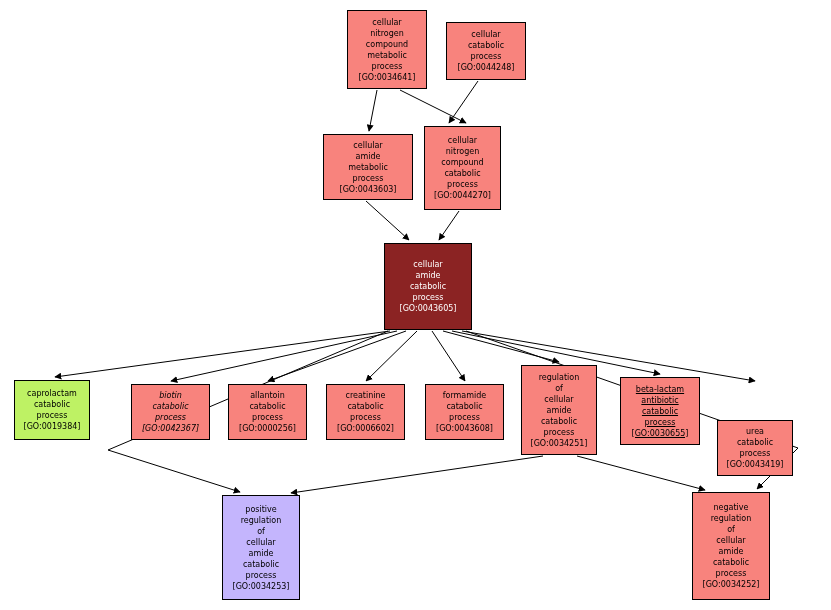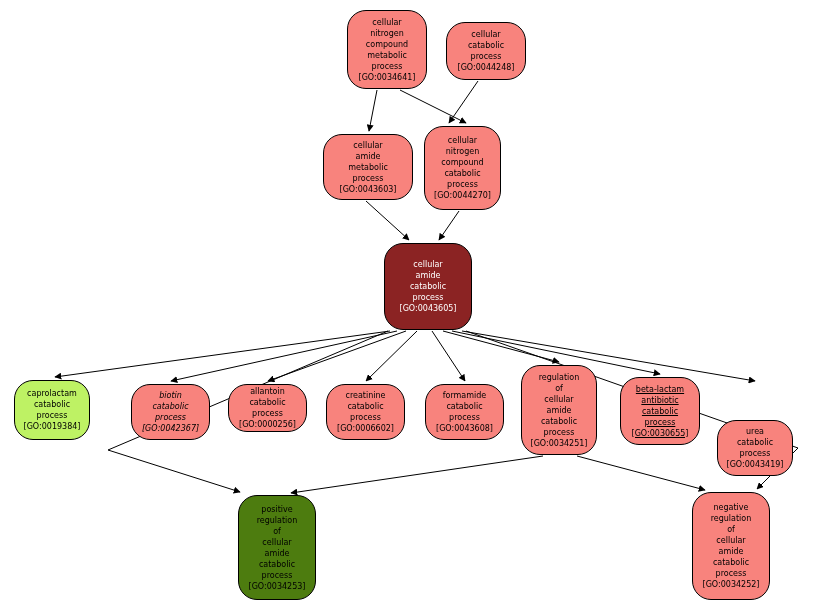--- a/index.html
+++ b/index.html
@@ -9,21 +9,21 @@
     background:#ffffff;
     font-family:"DejaVu Sans", sans-serif;
     overflow:hidden;
   }
   svg.edges { position:absolute; left:0; top:0; z-index:1; }
   .node {
     position:absolute;
     z-index:2;
     background:#f8837d;
     border:1px solid #000000;
-    border-radius:19px;
+    border-radius:0;
     display:flex;
     align-items:center;
     justify-content:center;
     text-align:center;
     font-size:8px;
     line-height:11px;
     color:#000000;
     box-sizing:border-box;
     cursor:pointer;
   }
@@ -101,21 +101,21 @@
 catabolic
 process
 [GO:0019384]</span>
     </div>
   <div class="node" style="left: 131px; top: 384px; width: 79px; height: 56px; background: rgb(248, 131, 125); border-color: rgb(0, 0, 0); color: rgb(0, 0, 0); font-style: italic;">
       <span class="nlabel">biotin
 catabolic
 process
 [GO:0042367]</span>
     </div>
-  <div class="node" style="left: 228px; top: 384px; width: 79px; height: 48px; background: rgb(248, 131, 125); border-color: rgb(0, 0, 0); color: rgb(0, 0, 0);">
+  <div class="node" style="left: 228px; top: 384px; width: 79px; height: 56px; background: rgb(248, 131, 125); border-color: rgb(0, 0, 0); color: rgb(0, 0, 0);">
       <span class="nlabel">allantoin
 catabolic
 process
 [GO:0000256]</span>
     </div>
   <div class="node" style="left: 326px; top: 384px; width: 79px; height: 56px; background: rgb(248, 131, 125); border-color: rgb(0, 0, 0); color: rgb(0, 0, 0);">
       <span class="nlabel">creatinine
 catabolic
 process
 [GO:0006602]</span>
@@ -141,21 +141,21 @@
 catabolic
 process
 [GO:0030655]</span>
     </div>
   <div class="node" style="left: 717px; top: 384px; width: 76px; height: 56px; background: rgb(248, 131, 125); border-color: rgb(0, 0, 0); color: rgb(0, 0, 0); margin-top: 36px;">
       <span class="nlabel">urea
 catabolic
 process
 [GO:0043419]</span>
     </div>
-  <div class="node" style="left: 222px; top: 495px; width: 78px; height: 105px; background: #4d7c0f; border-color: rgb(0, 0, 0); color: rgb(0, 0, 0); margin-left: 16px;">
+  <div class="node" style="left: 222px; top: 495px; width: 78px; height: 105px; background: #c4b5fd; border-color: rgb(0, 0, 0); color: rgb(0, 0, 0);">
       <span class="nlabel">positive
 regulation
 of
 cellular
 amide
 catabolic
 process
 [GO:0034253]</span>
     </div>
   <div class="node" style="left: 692px; top: 492px; width: 78px; height: 108px; background: rgb(248, 131, 125); border-color: rgb(0, 0, 0); color: rgb(0, 0, 0);">

